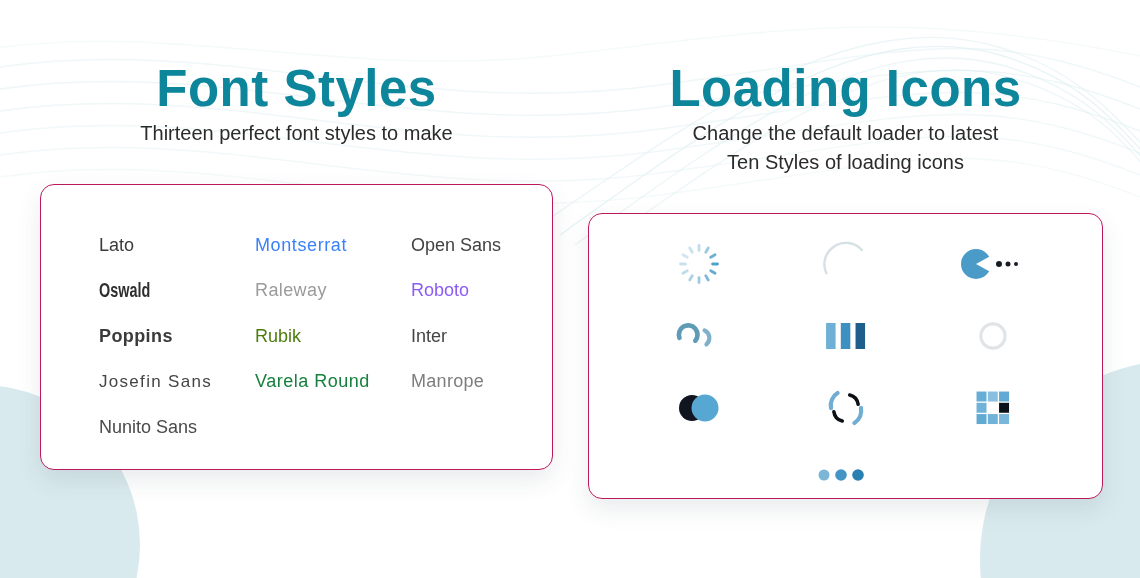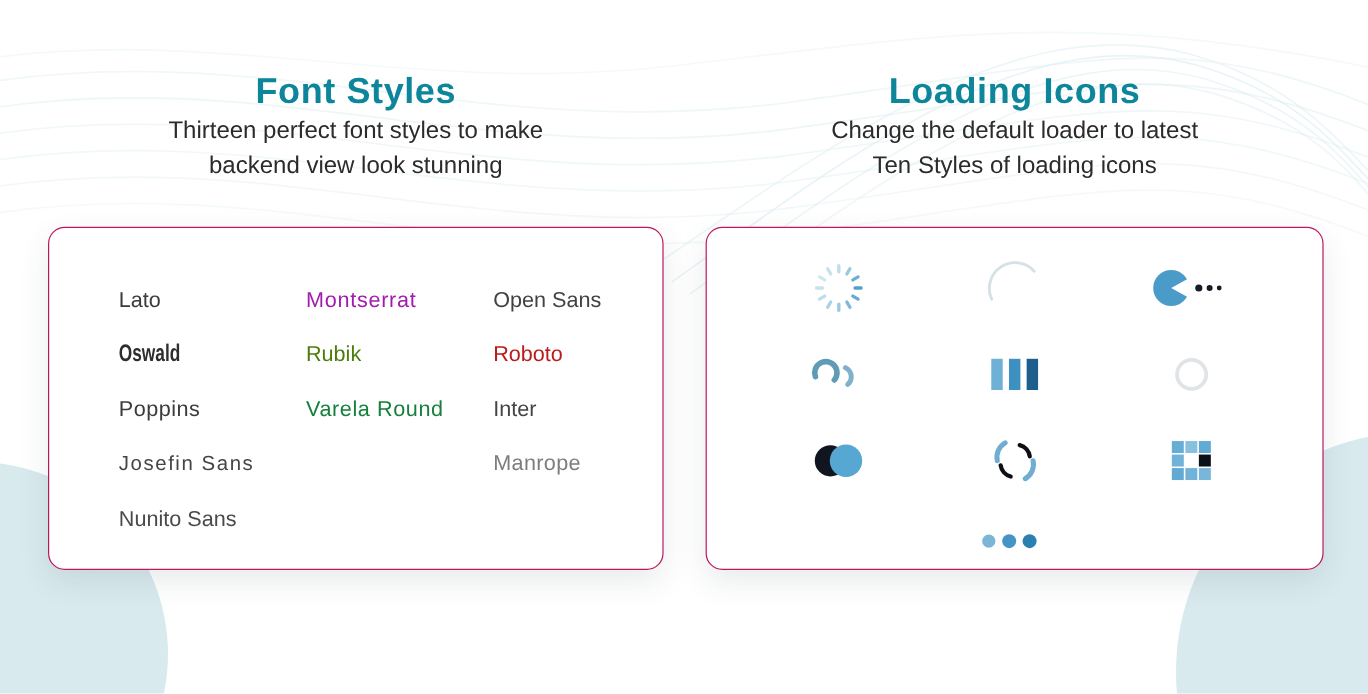--- a/index.html
+++ b/index.html
@@ -13,49 +13,49 @@
   .decor-circle { position:absolute; border-radius:50%; background:#d9eaee; }
   .decor-circle.left  { width:320px; height:320px; left:-180px; top:385px; }
   .decor-circle.right { width:400px; height:400px; left:980px;  top:360px; }
 
   
   .col { position:absolute; top:0; text-align:center; }
   .col.left-col  { left:40px;  width:513px; }
   .col.right-col { left:588px; width:515px; }
 
   h1.sec-title {
-    margin-top:60px; font-size:30px; font-weight:bold; color:#0d869c;
+    margin-top:60px; font-size:51px; font-weight:bold; color:#0d869c;
     letter-spacing:0.5px; line-height:1.15;
   }
   .sec-sub { font-size:20px; color:#2b2b2b; line-height:29px; }
 
   .card {
     margin-top:36px; height:286px; width:100%;
     background:#ffffff; border:1px solid #be185d; border-radius:14px;
     box-shadow:0 10px 25px rgba(40,60,70,0.10);
     position:relative; text-align:left;
   }
 
   
   .font-cols { display:flex; padding:38px 0 0 58px; }
   .font-col { width:156px; }
   .font-col.c3 { width:140px; }
   .font-item { height:45.5px; display:flex; align-items:center; font-size:18px; color:#3b3b3b; }
 
   .f-lato      { font-weight:400; }
   .f-oswald    { font-weight:700; transform:scaleX(0.72); transform-origin:left center; font-size:20px; color:#2e2e2e; }
-  .f-poppins   { font-weight:400; letter-spacing:0.4px; }
+  .f-poppins   { font-weight:700; letter-spacing:0.4px; }
   .f-josefin   { font-weight:300; letter-spacing:1.3px; font-size:17px; color:#454545; }
   .f-nunito    { font-weight:400; color:#4a4a4a; }
-  .f-montserrat{ font-weight:400; color:#a21caf; letter-spacing:0.6px; }
+  .f-montserrat{ font-weight:400; color:#3b82f6; letter-spacing:0.6px; }
   .f-raleway   { font-weight:300; color:#9b9b9b; letter-spacing:0.4px; }
   .f-rubik     { font-weight:400; color:#4d7c0f; }
   .f-varela    { font-weight:400; color:#15803d; letter-spacing:0.5px;text-align:center; }
   .f-opensans  { font-weight:400; color:#424242; }
-  .f-roboto    { font-weight:400; color:#b91c1c; }
+  .f-roboto    { font-weight:400; color:#8b5cf6; }
   .f-inter     { font-weight:400; color:#444444; }
   .f-manrope   { font-weight:400; color:#7d7d7d; letter-spacing:0.3px; }
 
   
   .loader-grid {
     display:grid; grid-template-columns:repeat(3,1fr);
     padding:14px 36px 0 36px;
   }
   .loader-cell { height:72px; display:flex; align-items:center; justify-content:center; }
   .dots-row { height:62px; display:flex; align-items:center; justify-content:center; }
@@ -81,21 +81,20 @@
     </g>
   </svg>
 
   <div class="decor-circle left"></div>
   <div class="decor-circle right"></div>
 
   <section class="col left-col">
     <h1 class="sec-title">Font Styles</h1>
     <p class="sec-sub">
       <span>Thirteen perfect font styles to make</span><br>
-      <span>backend view look stunning</span>
     </p>
 
     <div class="card">
       <div class="font-cols">
         <div class="font-col c1">
           <div class="font-item">
               <span class="f-lato">Lato</span>
             </div>
           <div class="font-item">
               <span class="f-oswald">Oswald</span>
@@ -106,20 +105,23 @@
           <div class="font-item">
               <span class="f-josefin">Josefin Sans</span>
             </div>
           <div class="font-item">
               <span class="f-nunito">Nunito Sans</span>
             </div>
         </div>
         <div class="font-col c2">
           <div class="font-item">
               <span class="f-montserrat">Montserrat</span>
+            </div>
+          <div class="font-item">
+              <span class="f-raleway">Raleway</span>
             </div>
           <div class="font-item">
               <span class="f-rubik">Rubik</span>
             </div>
           <div class="font-item">
               <span class="f-varela">Varela Round</span>
             </div>
         </div>
         <div class="font-col c3">
           <div class="font-item">

